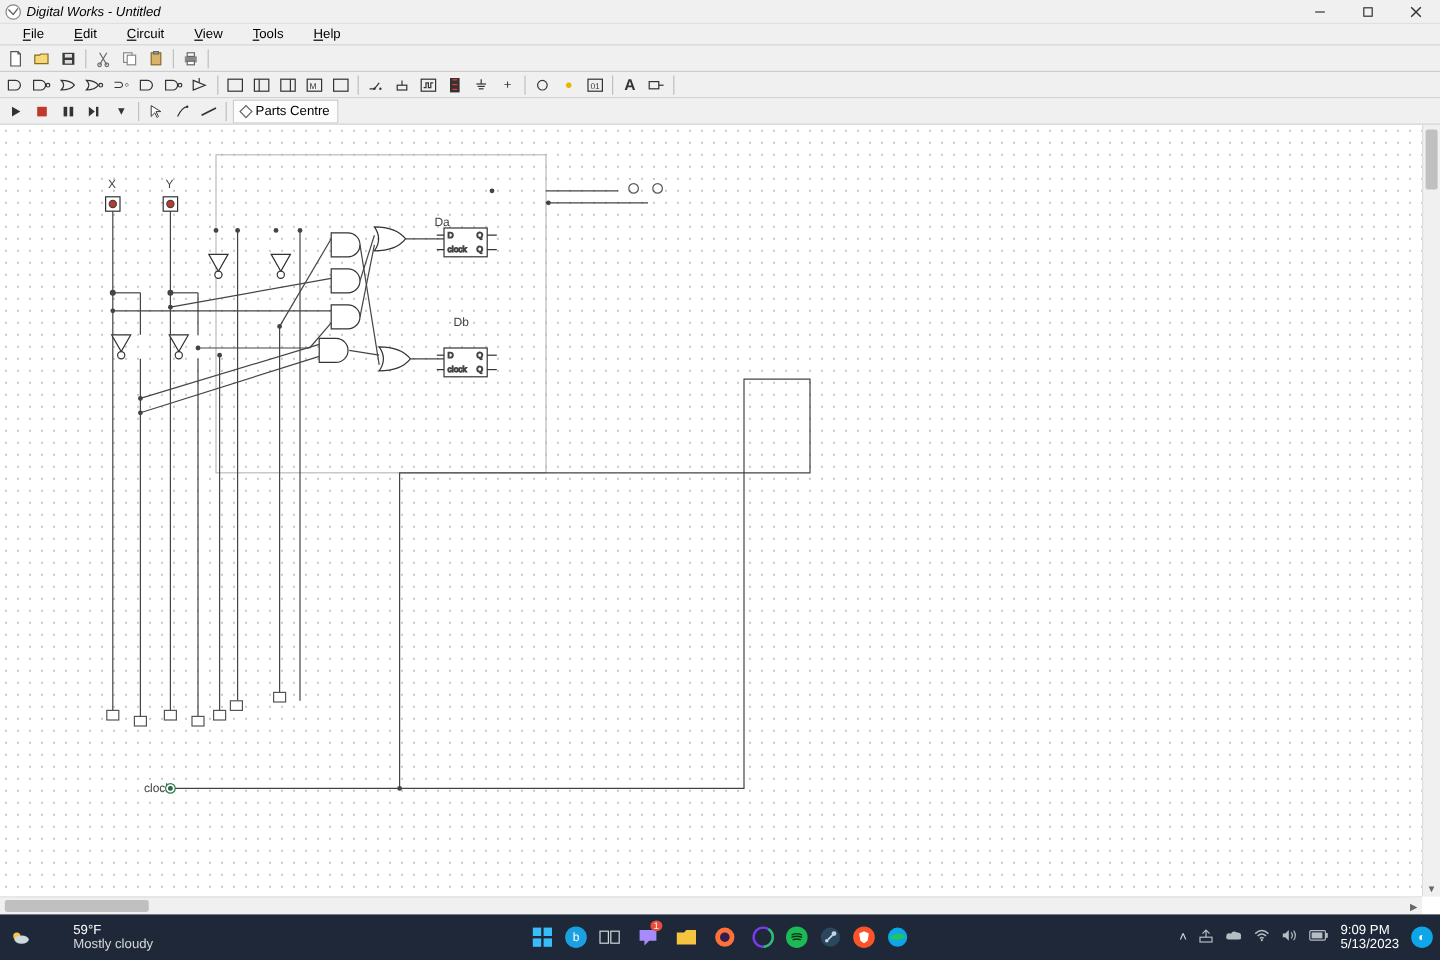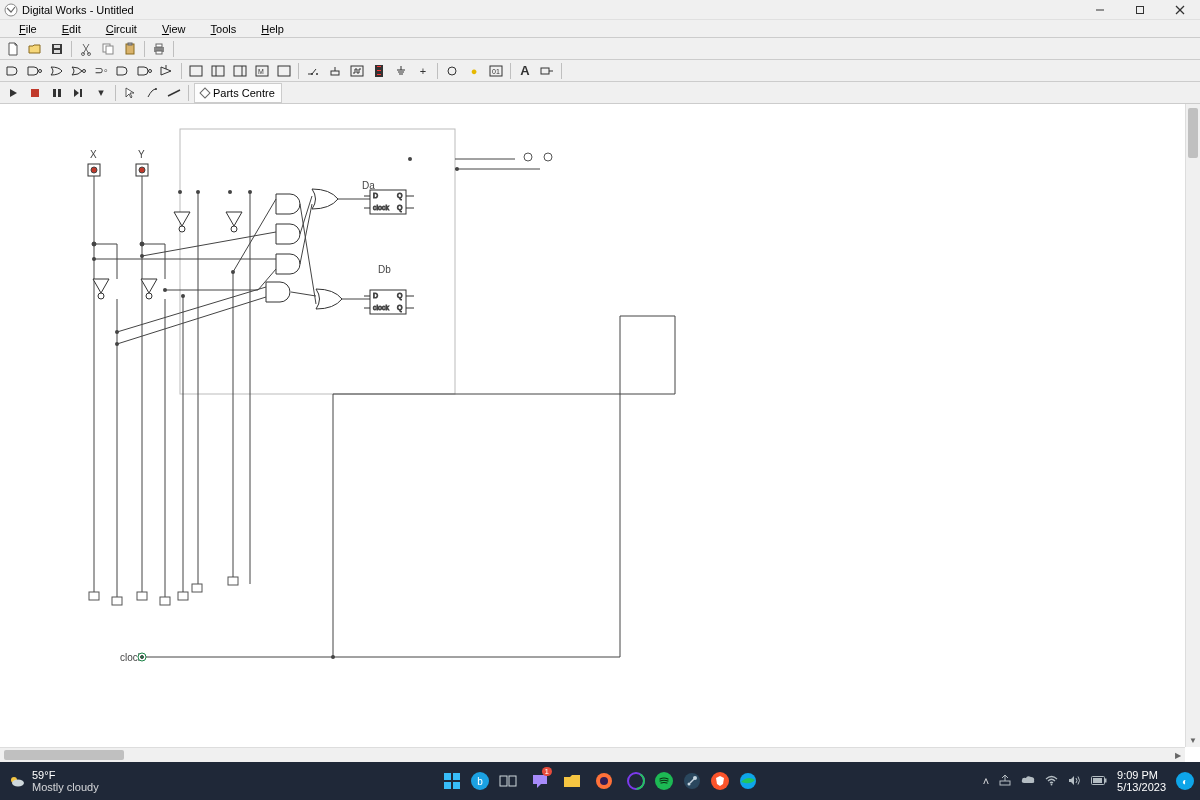--- a/index.html
+++ b/index.html
@@ -1,21 +1,21 @@
 <!DOCTYPE html>
 <html><head>
 <meta charset="utf-8">
 <style>
   * { box-sizing: border-box; margin: 0; padding: 0; font-family: "Segoe UI", Tahoma, sans-serif; }
   body { width: 1200px; height: 800px; overflow: hidden; display: flex; flex-direction: column; background: #fff; }
 
   
   .titlebar { height: 20px; background: #f0f0f0; display: flex; align-items: center; font-size: 11px; padding-left: 4px; border-bottom: 1px solid #e0e0e0; }
   .titlebar .app-icon { width: 14px; height: 14px; margin-right: 4px; display:inline-flex; }
-  .titlebar .title-text { flex: 0 0 auto; }
+  .titlebar .title-text { flex: 0 0 auto; font-style: italic; }
   .titlebar .spacer { flex: 1; }
   .win-controls { display: flex; }
   .win-btn { width: 40px; height: 20px; display: flex; align-items: center; justify-content: center; font-size: 10px; font-family: "Segoe UI Symbol"; }
 
   
   .menubar { height: 18px; background: #f0f0f0; display: flex; align-items: center; font-size: 11px; padding-left: 4px; border-bottom: 1px solid #ccc; }
   .menubar span.menu-item { margin-right: 10px; cursor: default; padding-left: 15px; }
   .menubar span.menu-item u { text-decoration: underline; }
 
   
@@ -40,21 +40,21 @@
   .scroll-h .arrow.left { left:0; }
   .scroll-h .arrow.right { right:0; }
 
   
   .canvas svg.circuit { position:absolute; left:0; top:0; }
 
   .sc-label { position:absolute; font-size:10px; color:#444; font-family: Arial, sans-serif; }
 
   
   .taskbar { height: 38px; background:#1f2838; display:flex; align-items:center; color:#fff; font-size:11px; position:relative; }
-  .taskbar .weather { display:flex; align-items:center; margin-left:8px; }
+  .taskbar .weather { display:flex; align-items:center; margin-left:8px;gap:29px; }
   .taskbar .weather .wicon { width:18px; height:18px; margin-right:6px; display:inline-flex; }
   .taskbar .weather .wl { display:flex; flex-direction:column; line-height:12px; }
   .taskbar .center { position:absolute; left:50%; transform:translateX(-50%); display:flex; align-items:center; gap:6px; }
   .taskbar .search { display:flex; align-items:center; background:#32405a; border-radius:16px; height:28px; padding:0 12px 0 8px; width:175px; color:#d0d6e2; }
   .taskbar .search .sicon { margin-right:6px; font-size:12px; }
   .taskbar .task-icon { width:26px; height:26px; display:flex; align-items:center; justify-content:center; border-radius:4px; font-size:14px; }
   .taskbar .right { margin-left:auto; display:flex; align-items:center; gap:10px; margin-right:6px; }
   .taskbar .clock { text-align:left; line-height:12px; }
   .taskbar .sys-icon { font-size:11px; opacity:.85; }
   .taskbar .brand-dot { width:18px; height:18px; border-radius:50%; display:flex; align-items:center; justify-content:center; font-size:10px; }

